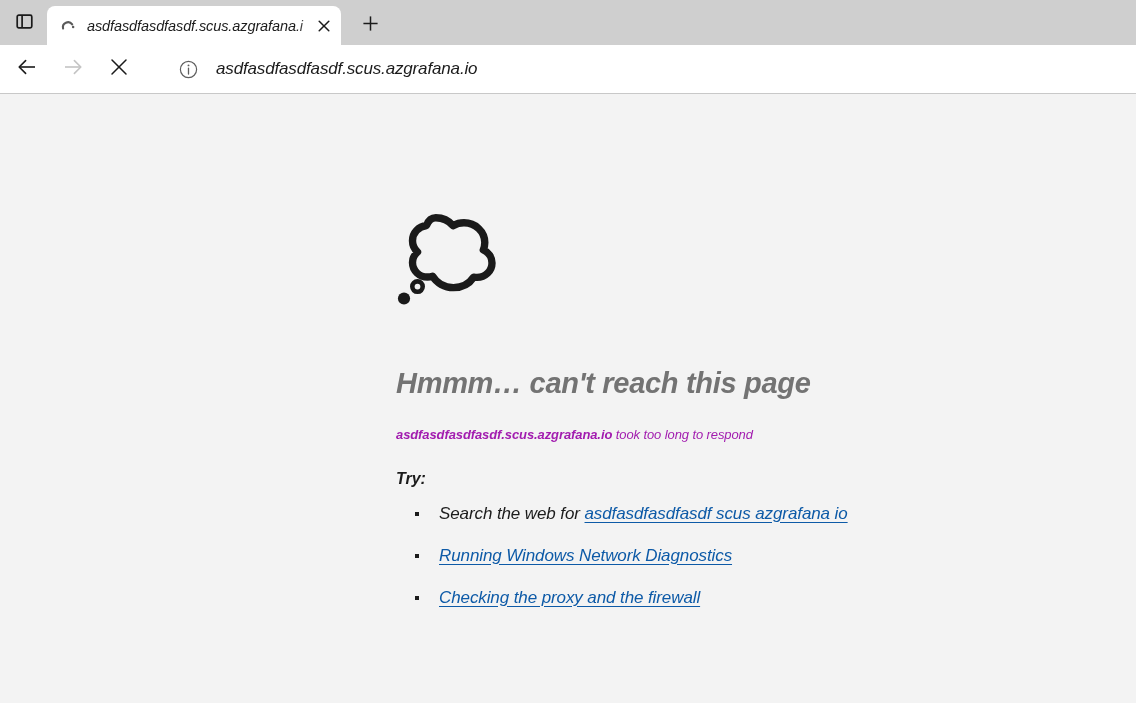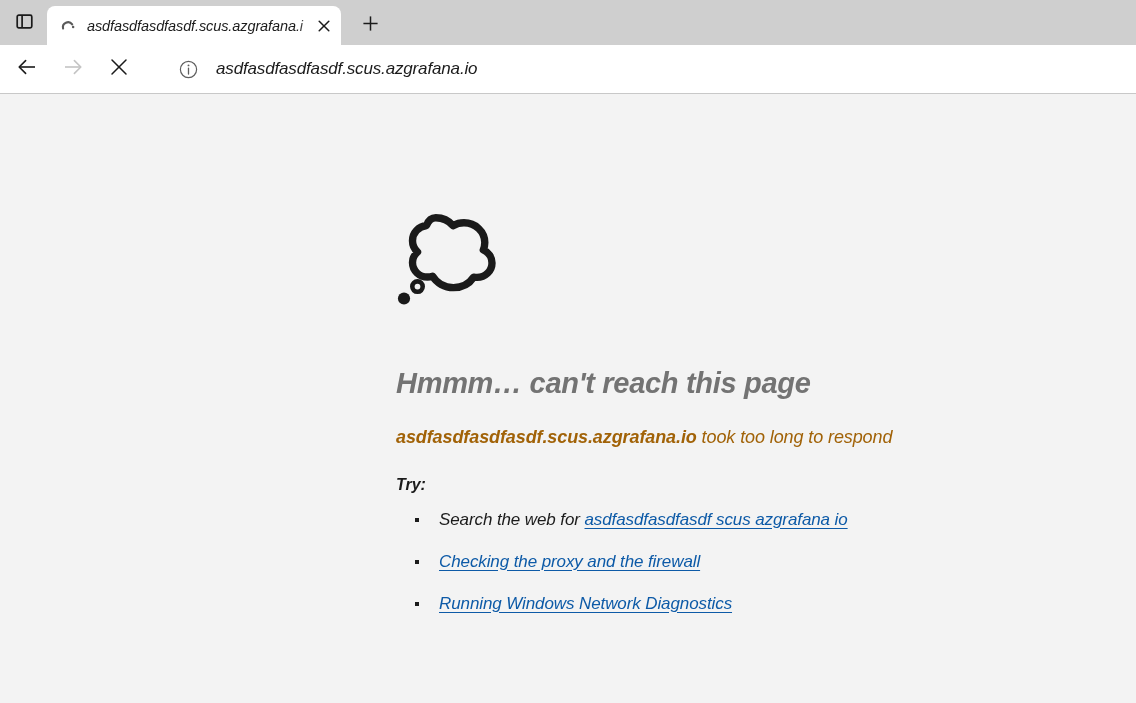--- a/index.html
+++ b/index.html
@@ -186,22 +186,22 @@
   .error-title {
     font-size: 29px;
     font-weight: bold;
     color: #737373;
     letter-spacing: -0.3px;
     margin: 0 0 26px 0;
     line-height: 1.2;
   }
 
   .error-sub {
-    font-size: 18px;
-    color: #a16207;
+    font-size: 13px;
+    color: #a21caf;
     margin: 0 0 28px 0;
     letter-spacing: -0.1px;
   }
   .error-sub .host { font-weight: bold; }
 
   .try-label {
     font-size: 16px;
     font-weight: bold;
     color: #1a1a1a;
     margin: 6px 0 16px 0;
@@ -360,25 +360,25 @@
       <p class="try-label">Try:</p>
 
       <ul class="try-list">
 
         <li>
           <span>Search the web for </span><a class="lnk">asdfasdfasdfasdf scus azgrafana io</a>
         </li>
 
 
         <li>
+          <a class="lnk">Running Windows Network Diagnostics</a>
+        </li>
+
+        <li>
           <a class="lnk">Checking the proxy and the firewall</a>
         </li>
 
-        <li>
-          <a class="lnk">Running Windows Network Diagnostics</a>
-        </li>
-
       </ul>
 
     </div>
   </div>
 
 </div>
 
 </body></html>

